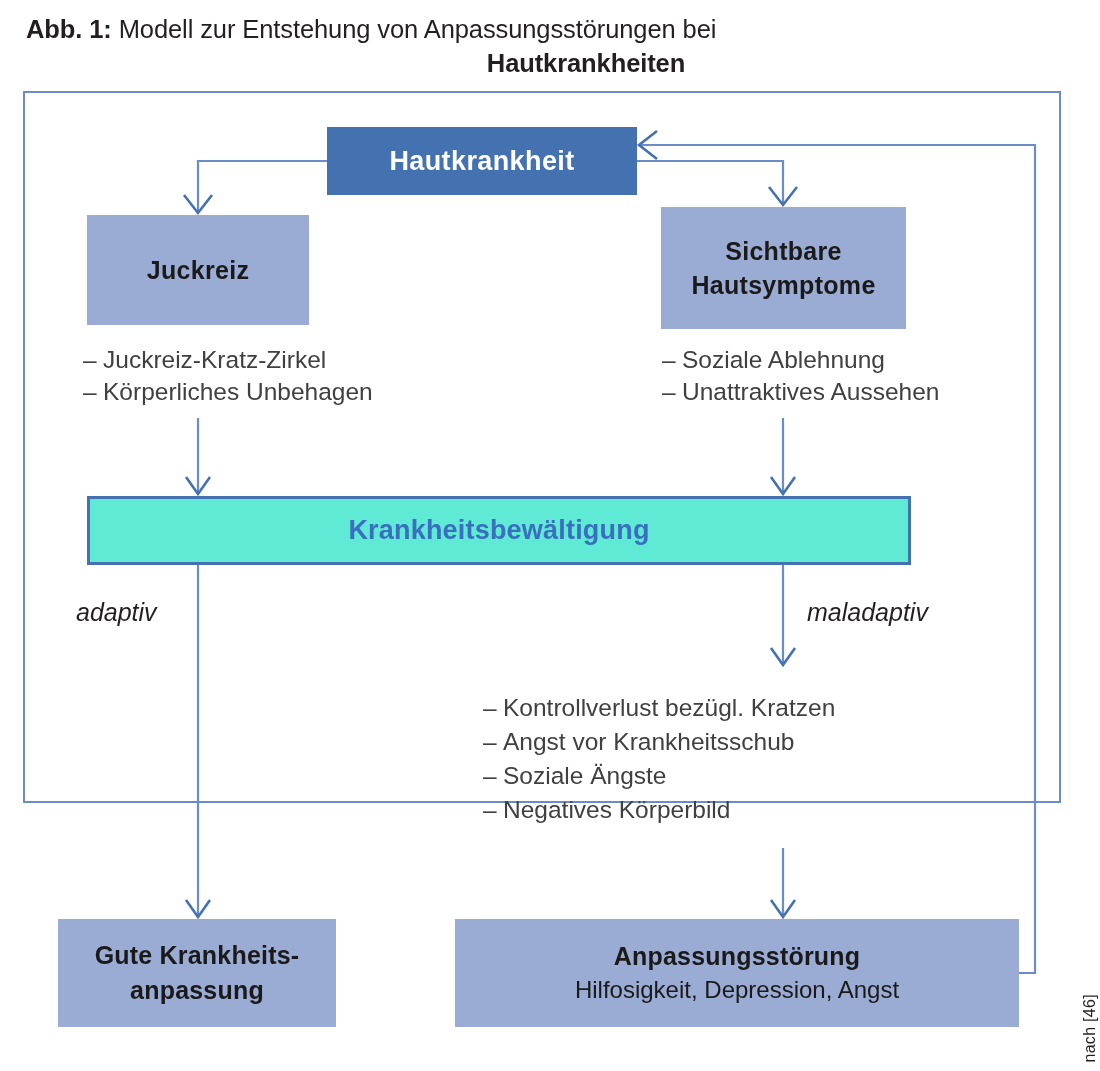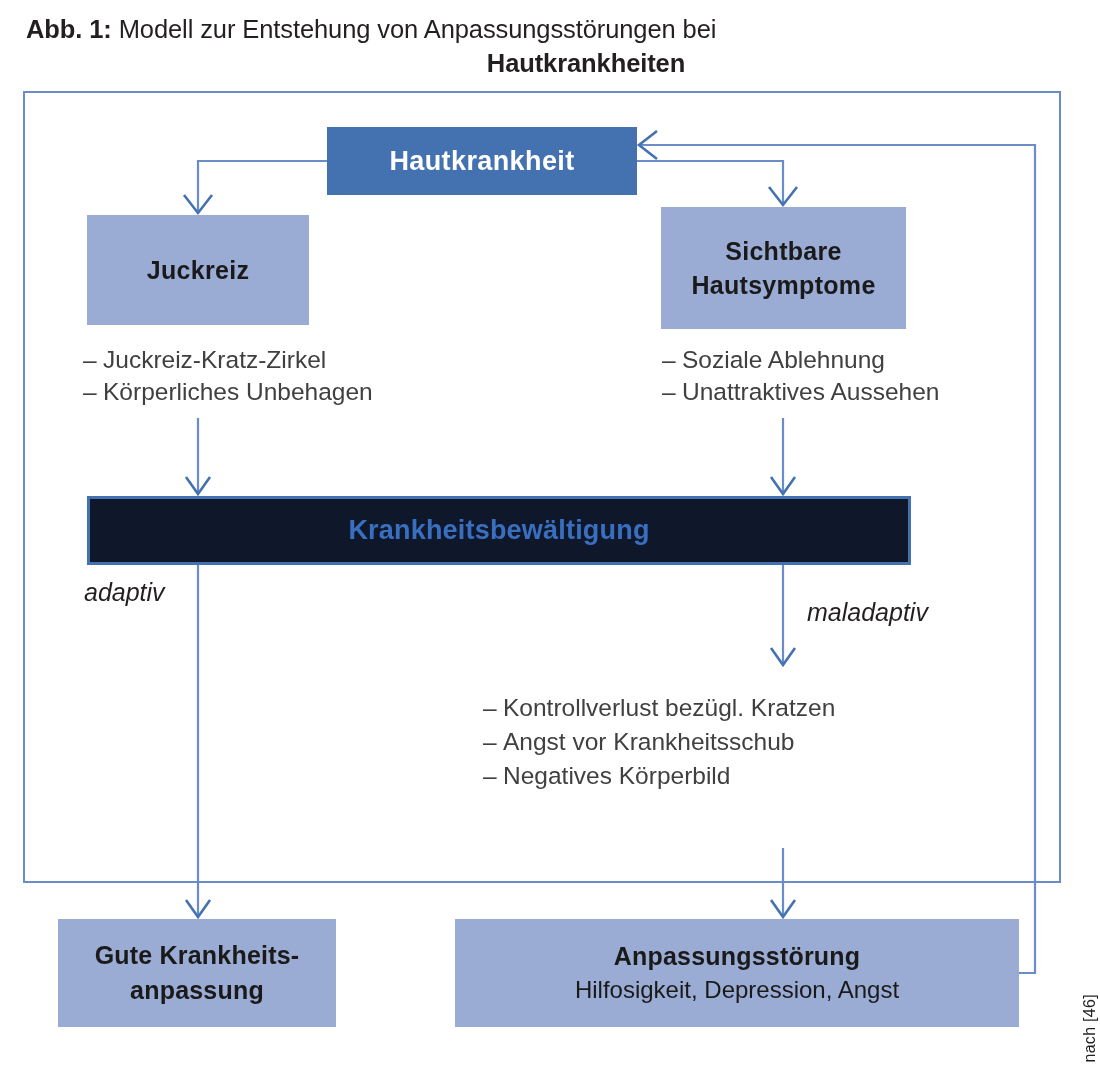--- a/index.html
+++ b/index.html
@@ -39,21 +39,21 @@
     margin-left: 80px;
     font-weight: bold;
   }
 
   
   #frame {
     position: absolute;
     left: 23px;
     top: 91px;
     width: 1038px;
-    height: 792px;
+    height: 712px;
     border: 2px solid #6a8cc8;
     background: #ffffff;
     box-sizing: border-box;
   }
 
   
   .node {
     position: absolute;
     box-sizing: border-box;
     display: flex;
@@ -65,21 +65,21 @@
   .node-dark {
     background: #4472b0;
     color: #ffffff;
     font-weight: bold;
   }
   .node-light {
     background: #9aabd4;
     color: #1a1a1a;
   }
   .node-outline {
-    background: #0f172a;
+    background: #5eead4;
     border: 3px solid #4472b0;
     color: #3a6fc0;
     font-weight: bold;
   }
 
   #box-hautkrankheit {
     left: 302px;
     top: 34px;
     width: 310px;
     height: 68px;
@@ -172,22 +172,21 @@
 
   
   .branch-label {
     position: absolute;
     font-size: 25px;
     font-style: italic;
     color: #231f20;
   }
   #label-adaptiv {
     left: 51px;
-    top: 485px;
-    margin-left: 8px;
+    top: 505px;
   }
   #label-maladaptiv {
     left: 782px;
     top: 505px;
   }
 
   
   #source-credit {
     position: absolute;
     right: 1px;
@@ -305,20 +304,23 @@
   </div>
 
   <div class="bullets" id="bullets-maladaptiv">
     <span class="row">
       <span class="dash">–</span><span>Kontrollverlust bezügl. Kratzen</span>
     </span>
     <span class="row">
       <span class="dash">–</span><span>Angst vor Krankheitsschub</span>
     </span>
     <span class="row">
+      <span class="dash">–</span><span>Soziale Ängste</span>
+    </span>
+    <span class="row">
       <span class="dash">–</span><span>Negatives Körperbild</span>
     </span>
   </div>
 
   <div class="branch-label" id="label-adaptiv">adaptiv</div>
   <div class="branch-label" id="label-maladaptiv">maladaptiv</div>
 
 </div>
 
 <div id="source-credit">nach [46]</div>

